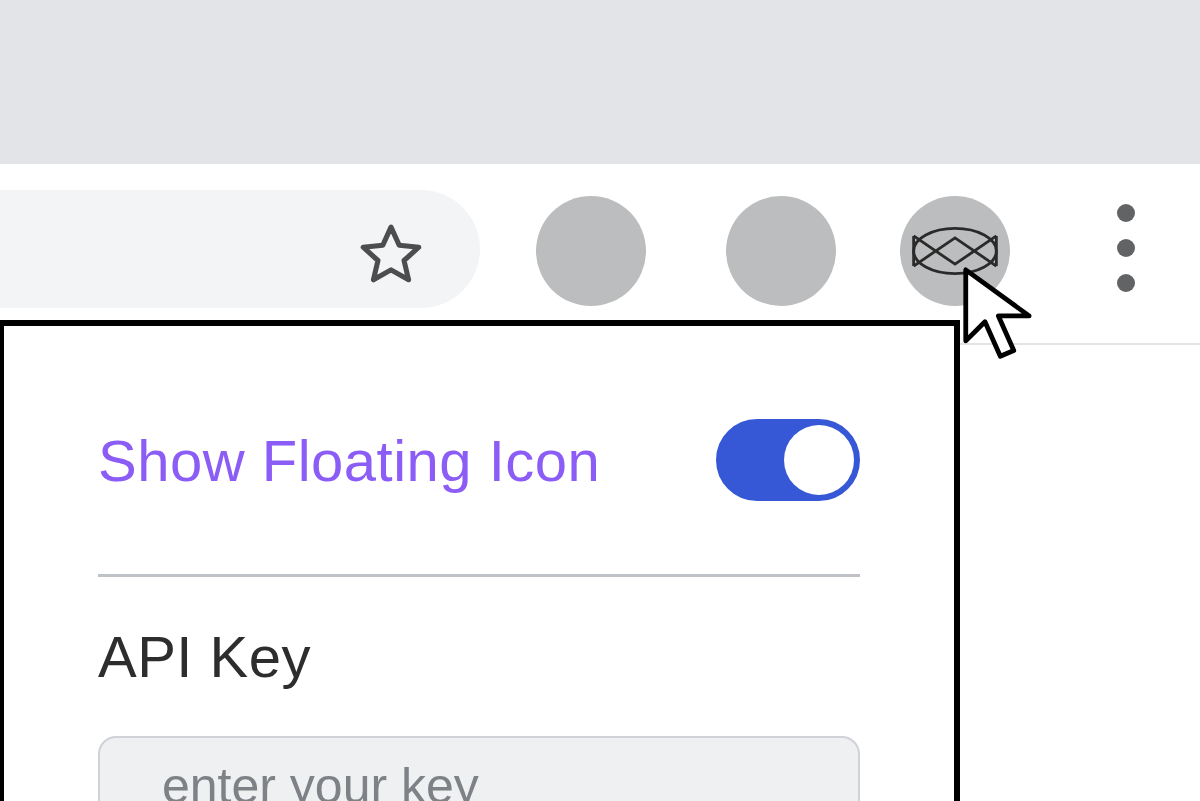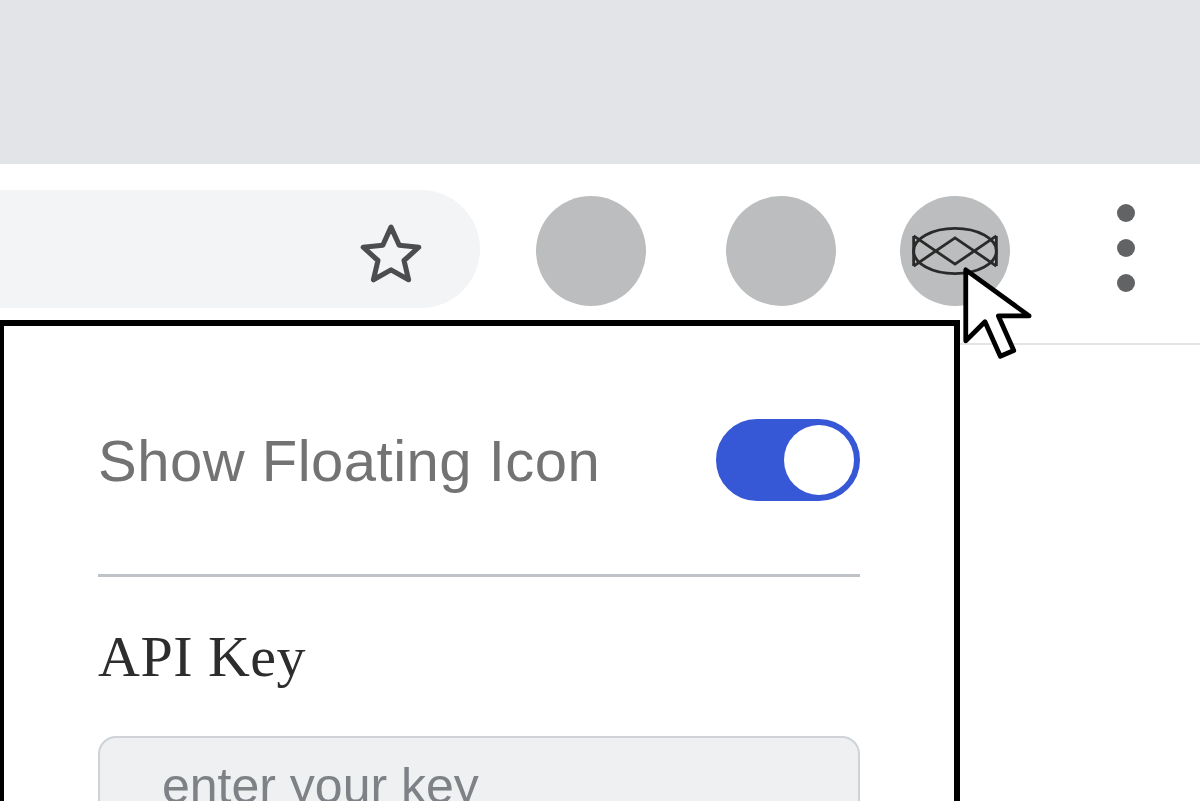--- a/index.html
+++ b/index.html
@@ -126,21 +126,21 @@
 
   .row1{
     display:flex;
     align-items:center;
     justify-content:space-between;
     height:96px;
   }
   .row1 .label{
     font-size:58px;
     font-weight:400;
-    color:#737373;
+    color:#8b5cf6;
     letter-spacing:0.5px;
   }
   .toggle{
     position:relative;
     width:144px;
     height:82px;
     border-radius:41px;
     background:#3758d6;
     border:2px solid #3758d6;
     box-sizing:border-box;
@@ -160,21 +160,20 @@
     height:0;
     border-top:3px solid #bfc2c6;
   }
 
   .api-label{
     margin-top:46px;
     font-size:58px;
     font-weight:400;
     color:#2d2d2d;
     letter-spacing:0.5px;
-    font-family:Liberation Serif, serif;
   }
 
   .api-input{
     margin-top:46px;
     height:100px;
     width:100%;
     background:#eef0f2;
     border:2px solid #cfd2d6;
     border-radius:18px;
     box-sizing:border-box;

